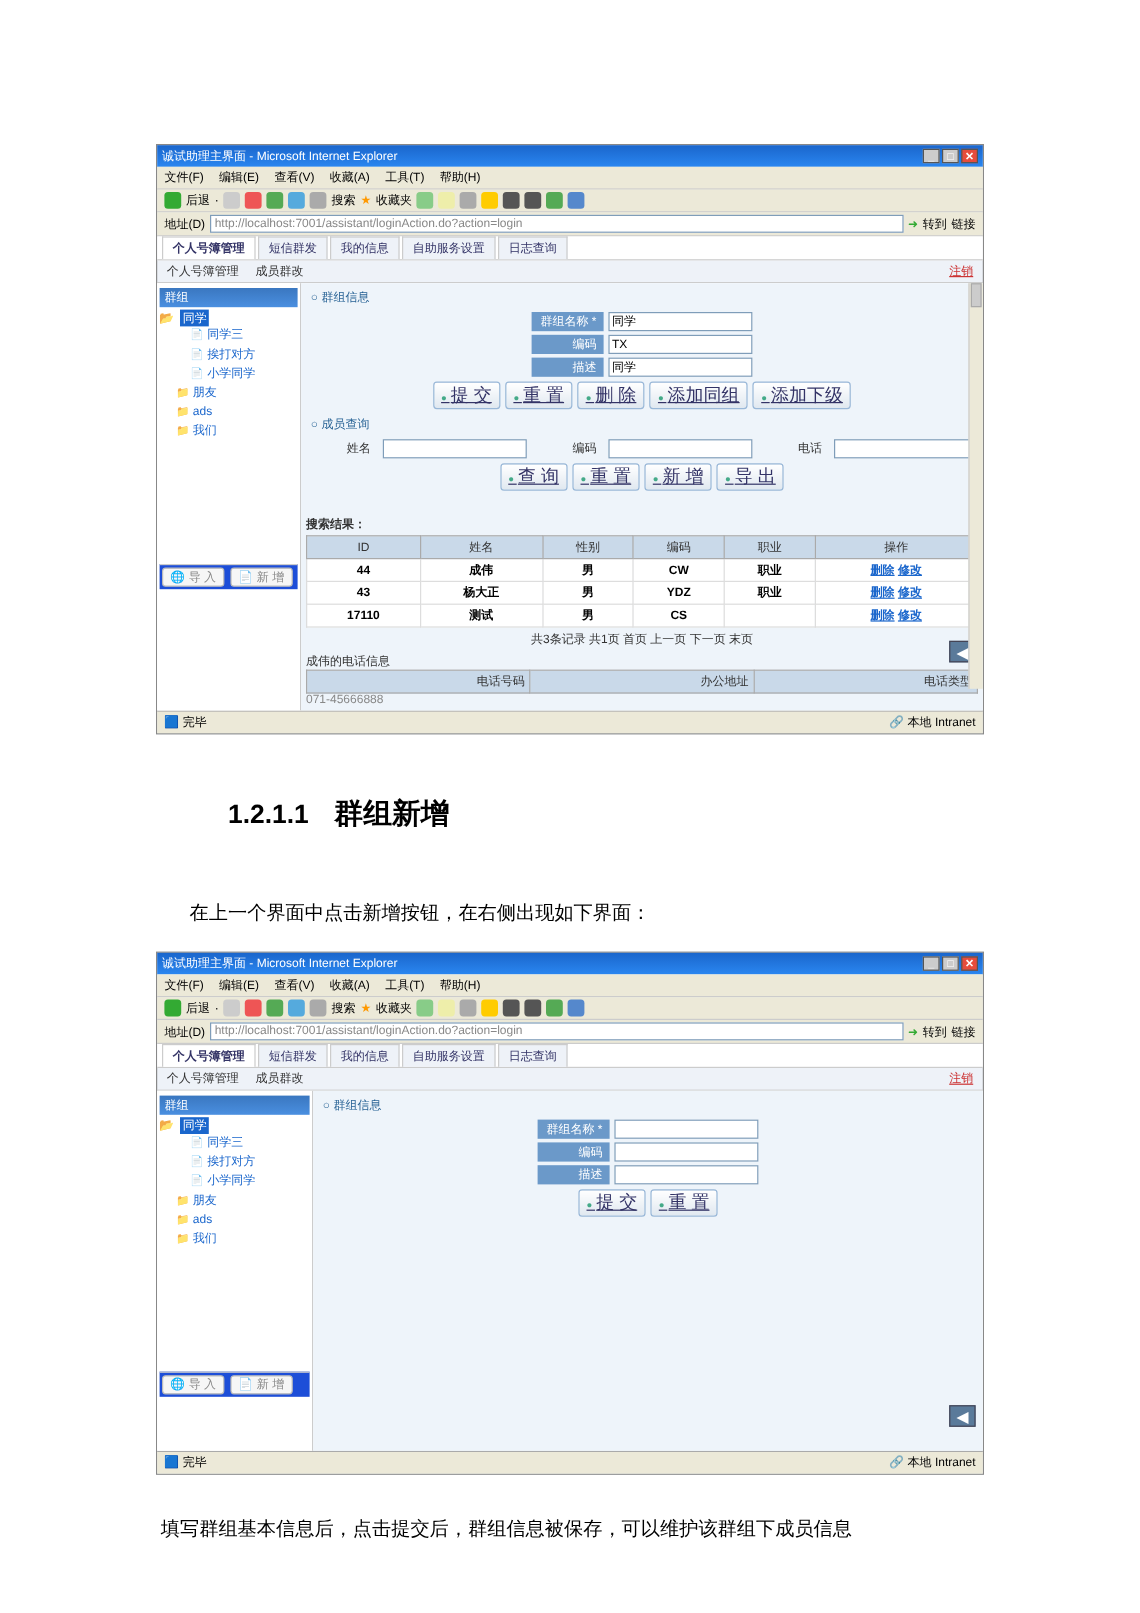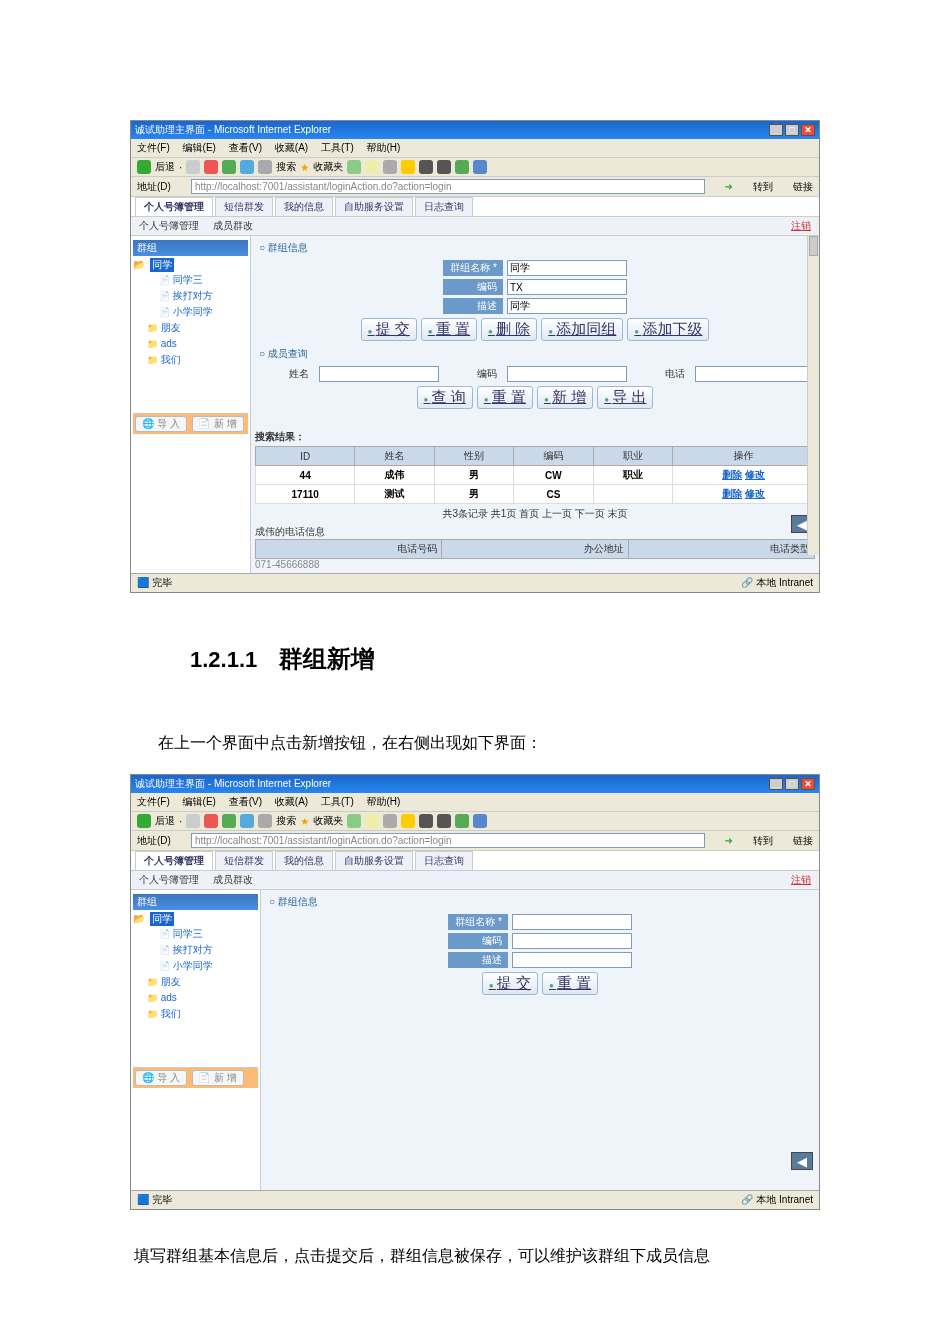--- a/index.html
+++ b/index.html
@@ -52,21 +52,21 @@
     font-size: 10px;
   }
   .tb-icon {
     width: 14px; height: 14px;
     display: inline-block;
     border-radius: 3px;
   }
   .address {
     background: #ece9d8;
     padding: 2px 6px;
-    display: flex; align-items: center; gap: 20px;
+    display: flex; align-items: center; gap: 4px;
     border-bottom: 1px solid #ccc;
     font-size: 10px;
   }
   .address .url {
     flex: 1;
     background: #fff;
     border: 1px solid #7f9db9;
     padding: 1px 3px;
     color: #888;
   }
@@ -125,22 +125,22 @@
     margin-left: 14px;
     line-height: 1.6;
   }
   .tree-item::before {
     content: "📁 ";
     font-size: 9px;
   }
   .tree-item.sub { margin-left: 26px; color: #1a66cc; }
   .tree-item.sub::before { content: "📄 "; }
   .tree-footer {
-    margin-top: 45px;
-    background: #fdba74;
+    margin-top: 102px;
+    background: #1d4ed8;
     padding: 2px;
     border-top: 1px solid #ccc;
   }
   .tree-footer-btn {
     display: inline-block;
     background: #f6f6f6;
     border: 1px solid #bbb;
     border-radius: 3px;
     padding: 0 6px;
     font-size: 10px;
@@ -445,20 +445,28 @@
         </tr>
         <tr>
           <td>44</td>
           <td>成伟</td>
           <td>男</td>
           <td>CW</td>
           <td>职业</td>
           <td><a>删除</a> <a>修改</a></td>
         </tr>
         <tr>
+          <td>43</td>
+          <td>杨大正</td>
+          <td>男</td>
+          <td>YDZ</td>
+          <td>职业</td>
+          <td><a>删除</a> <a>修改</a></td>
+        </tr>
+        <tr>
           <td>17110</td>
           <td>测试</td>
           <td>男</td>
           <td>CS</td>
           <td></td>
           <td><a>删除</a> <a>修改</a></td>
         </tr>
       </tbody>
         </table>
       <div class="pager">共3条记录  共1页  首页  上一页  下一页  末页</div>

